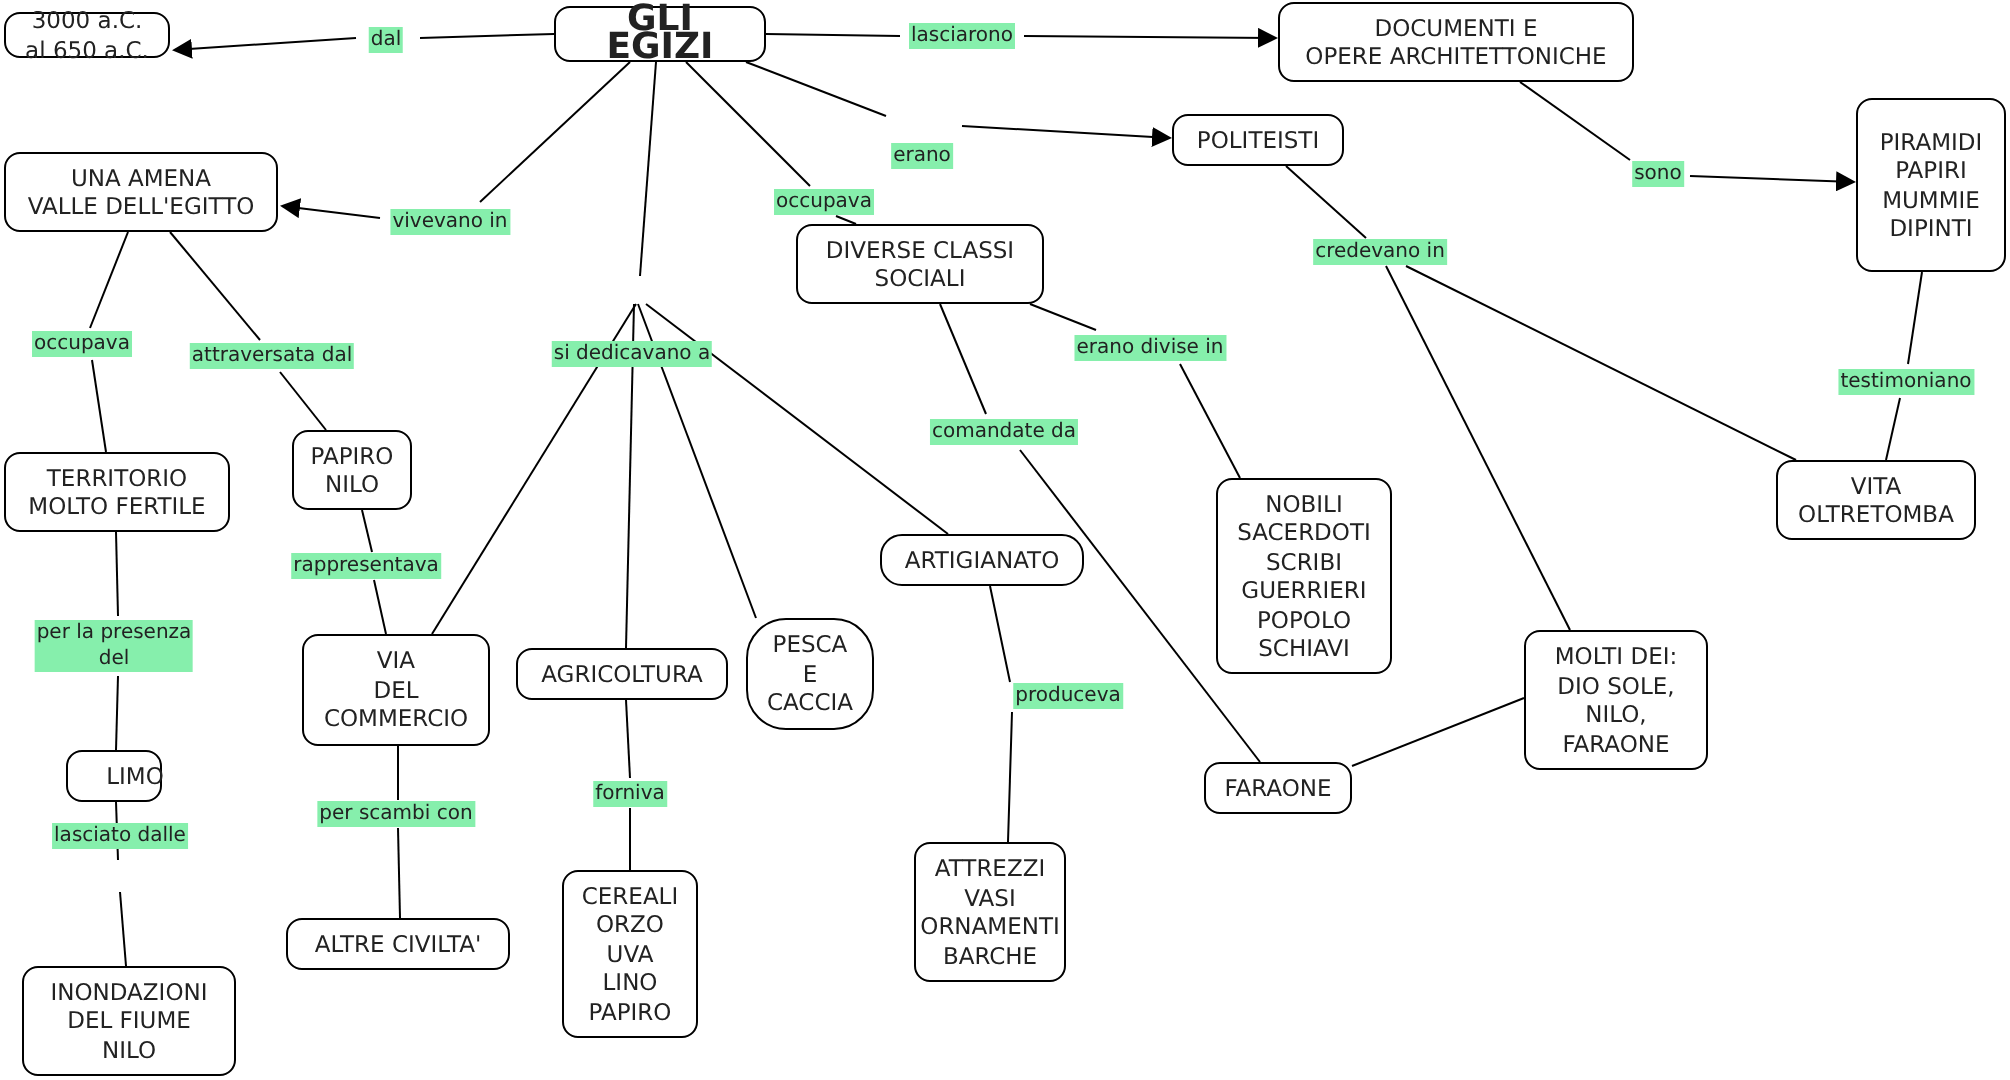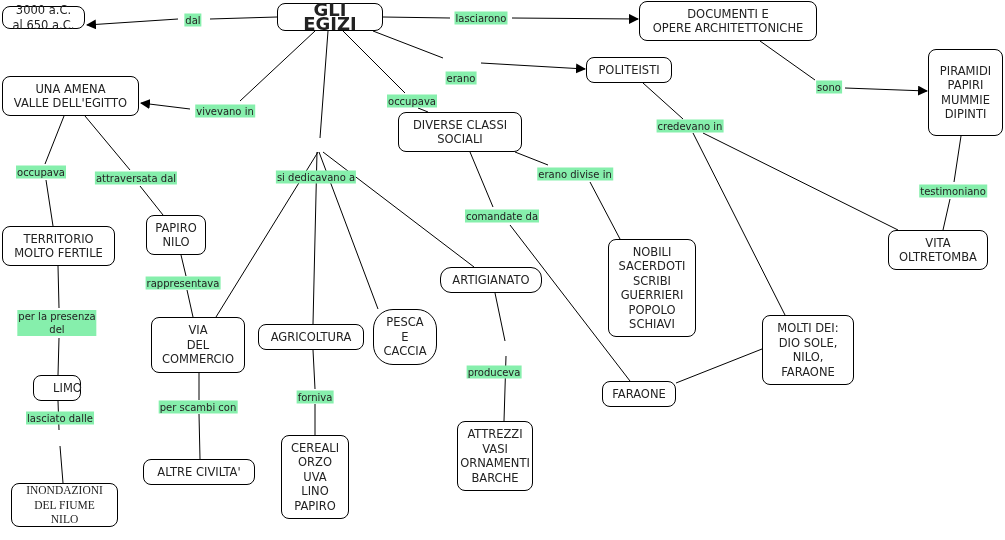--- a/index.html
+++ b/index.html
@@ -83,21 +83,21 @@
 PAPIRI
 MUMMIE
 DIPINTI</div>
   <div class="node" style="left:398px;top:112px;width:124px;height:40px;">DIVERSE CLASSI
 SOCIALI</div>
   <div class="node" style="left:2px;top:226px;width:113px;height:40px;">TERRITORIO
 MOLTO FERTILE</div>
   <div class="node" style="left:146px;top:215px;width:60px;height:40px;">PAPIRO
 NILO</div>
   <div class="node" style="left:33px;top:375px;width:48px;height:26px;padding-left:27px;">LIMO</div>
-  <div class="node" style="left:11px;top:483px;width:107px;height:44px;font-family:Liberation Serif, serif;">INONDAZIONI
+  <div class="node" style="left:11px;top:483px;width:107px;height:55px;">INONDAZIONI
 DEL FIUME
 NILO</div>
   <div class="node" style="left:151px;top:317px;width:94px;height:56px;">VIA
 DEL
 COMMERCIO</div>
   <div class="node" style="left:143px;top:459px;width:112px;height:26px;">ALTRE CIVILTA'</div>
   <div class="node" style="left:258px;top:324px;width:106px;height:26px;">AGRICOLTURA</div>
   <div class="node" style="left:281px;top:435px;width:68px;height:84px;">CEREALI
 ORZO
 UVA
@@ -136,15 +136,15 @@
   <div class="lbl" style="left:41px;top:172px;">occupava</div>
   <div class="lbl" style="left:136px;top:178px;">attraversata dal</div>
   <div class="lbl" style="left:953px;top:191px;">testimoniano</div>
   <div class="lbl" style="left:575px;top:174px;">erano divise in</div>
   <div class="lbl" style="left:502px;top:216px;">comandate da</div>
   <div class="lbl" style="left:183px;top:283px;">rappresentava</div>
   <div class="lbl" style="left:57px;top:323px;">per la presenza
 del</div>
   <div class="lbl" style="left:198px;top:407px;">per scambi con</div>
   <div class="lbl" style="left:315px;top:397px;">forniva</div>
-  <div class="lbl" style="left:494px;top:348px;margin-top:24px;">produceva</div>
+  <div class="lbl" style="left:534px;top:348px;">produceva</div>
   <div class="lbl" style="left:60px;top:418px;">lasciato dalle</div>
 </div>
 
 </body></html>

